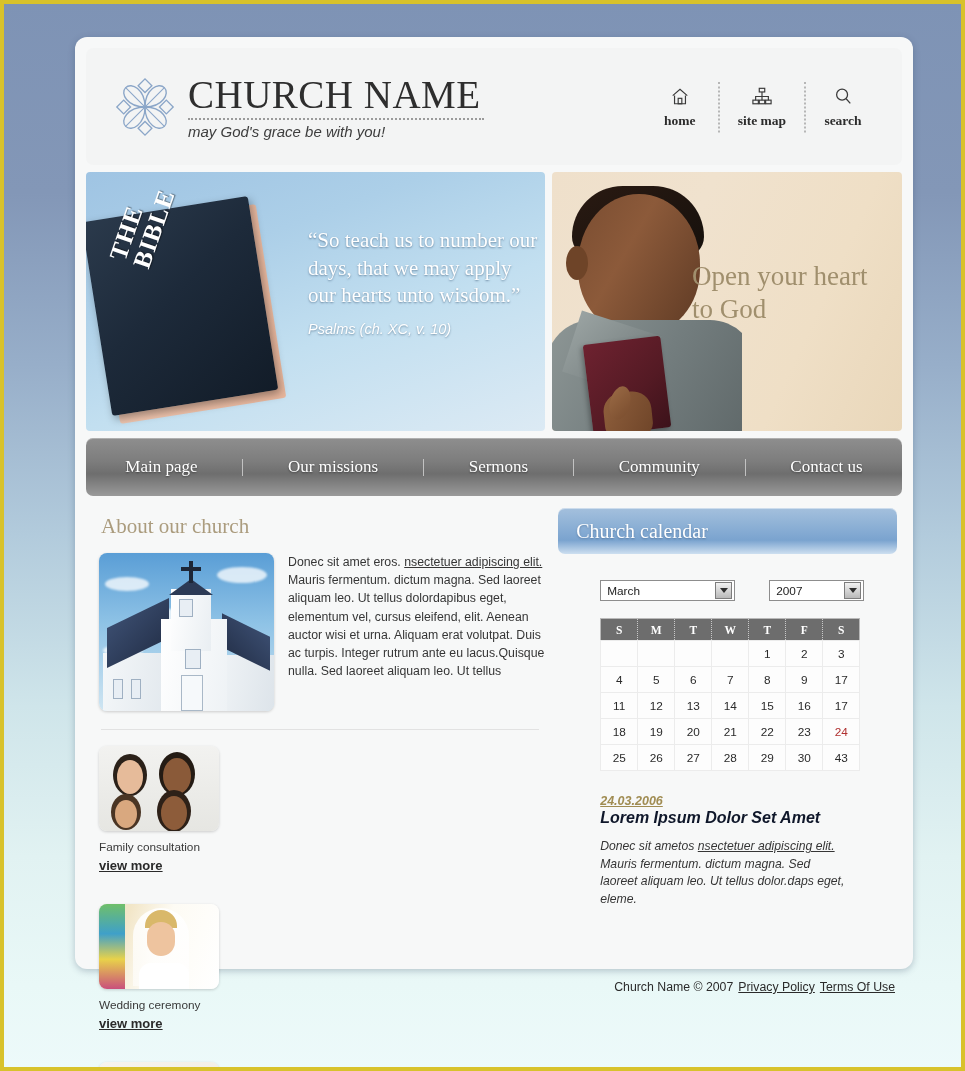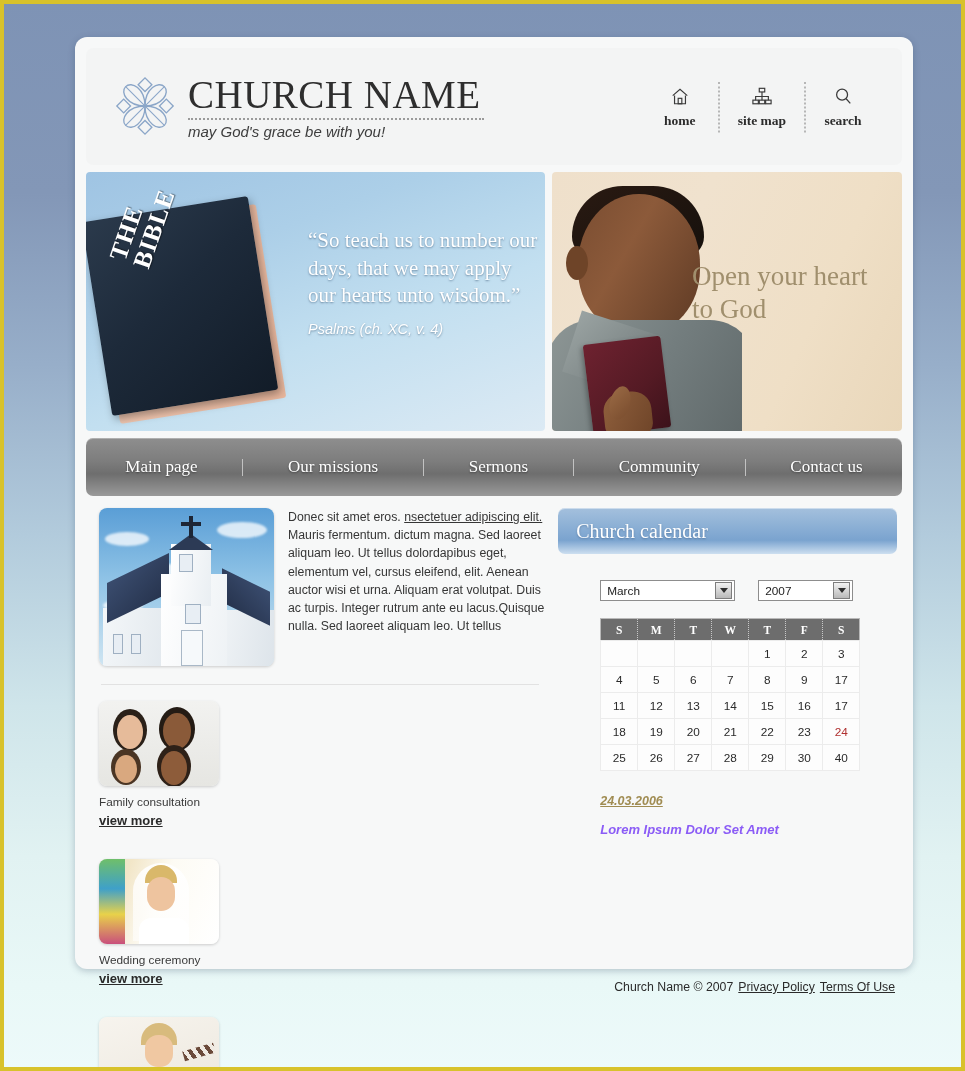--- a/index.html
+++ b/index.html
@@ -34,21 +34,20 @@
     box-shadow: 0 2px 7px rgba(40,60,90,0.28);
     padding: 11px;
   }
 
   
   .header {
     height: 117px;
     background: #f3f4f4;
     border-radius: 7px;
     display: flex;
-    align-items: center;
     padding: 0 18px 0 28px;
     position: relative;
   }
   .brand { display: flex; align-items: center; }
   .logo-mark { width: 62px; height: 62px; margin-right: 12px; flex: none; }
   .brand-text { padding-top: 2px; }
   .church-title {
     font-family: "Liberation Serif", serif;
     font-size: 39px;
     letter-spacing: 0.5px;
@@ -439,21 +438,21 @@
   }
   .cal-header-title {
     font-family: "Liberation Serif", serif;
     font-size: 20px;
     color: #ffffff;
     text-shadow: 0 1px 2px rgba(40,70,110,0.45);
   }
 
   .cal-controls {
     display: flex;
-    gap: 23px;
+    gap: 34px;
     padding: 26px 0 0 42px;
   }
   .fake-select {
     display: flex;
     align-items: center;
     justify-content: space-between;
     height: 21px;
     background: #ffffff;
     border: 1px solid #8d8d8d;
     font-size: 11.8px;
@@ -505,24 +504,23 @@
 
   .news { padding: 20px 8px 0 42px; width: 300px; font-style: italic; }
   .news-date {
     font-size: 12.5px;
     font-weight: bold;
     color: #a08c52;
     text-decoration: underline;
     display: inline-block;
   }
   .news-title {
-    font-size: 13px;
+    font-size: 16px;
     font-weight: bold;
-    color: #8b5cf6;
-    margin-top: 13px;
+    color: #0f172a;
   }
   .news-body {
     font-size: 12.2px;
     line-height: 1.45;
     color: #363636;
     margin-top: 11px;
   }
   .news-body a { color: #363636; }
 
   
@@ -603,21 +601,21 @@
 
     <div class="banner banner-left">
       <div class="bible-wrap">
         <div class="bible-pages"></div>
         <div class="bible-cover">
           <div class="bible-label">THE<br>BIBLE</div>
         </div>
       </div>
       <div class="quote-block">
         <div class="quote-text">“So teach us to number our days, that we may apply our hearts unto wisdom.”</div>
-        <div class="quote-src">Psalms (ch. XC, v. 4)</div>
+        <div class="quote-src">Psalms (ch. XC, v. 10)</div>
       </div>
     </div>
 
     <div class="banner banner-right">
       <div class="portrait">
         <div class="p-hair"></div>
         <div class="p-head"></div>
         <div class="p-ear"></div>
         <div class="p-body"></div>
         <div class="p-collar"></div>
@@ -637,20 +635,21 @@
     <a class="nav-link" href="#">Sermons</a>
     <span class="nav-sep"></span>
     <a class="nav-link" href="#">Community</a>
     <span class="nav-sep"></span>
     <a class="nav-link" href="#">Contact us</a>
   </div>
 
   <div class="content">
 
     <div class="col-left">
+      <div class="section-title">About our church</div>
 
       <div class="about-row">
         <div class="church-photo">
           <div class="cp-cloud" style="left:6px;top:24px;width:44px;height:14px;"></div>
           <div class="cp-cloud" style="left:118px;top:14px;width:50px;height:16px;"></div>
           <div class="cp-cloud" style="left:40px;top:56px;width:56px;height:12px;"></div>
           <div class="cp-cloud" style="left:4px;top:92px;width:40px;height:11px;"></div>
           <div class="cp-wingL"></div>
           <div class="cp-wingR"></div>
           <div class="cp-roofL"></div>
@@ -782,28 +781,31 @@
             <td>23</td>
             <td class="hl">24</td>
           </tr>
           <tr>
             <td>25</td>
             <td>26</td>
             <td>27</td>
             <td>28</td>
             <td>29</td>
             <td>30</td>
-            <td>40</td>
+            <td>43</td>
           </tr>
         </tbody>
       </table>
 
       <div class="news">
         <a class="news-date" href="#">24.03.2006</a>
         <div class="news-title">Lorem Ipsum Dolor Set Amet</div>
+        <div class="news-body">
+          <span>Donec sit ametos </span><a href="#">nsectetuer adipiscing elit.</a><span> Mauris fermentum. dictum magna. Sed laoreet aliquam leo. Ut tellus dolor.daps eget, eleme.</span>
+        </div>
       </div>
     </div>
 
   </div>
 </div>
 
 <div class="footer">
   <span>Church Name © 2007</span><a href="#">Privacy Policy</a><a href="#">Terms Of Use</a>
 </div>
 

